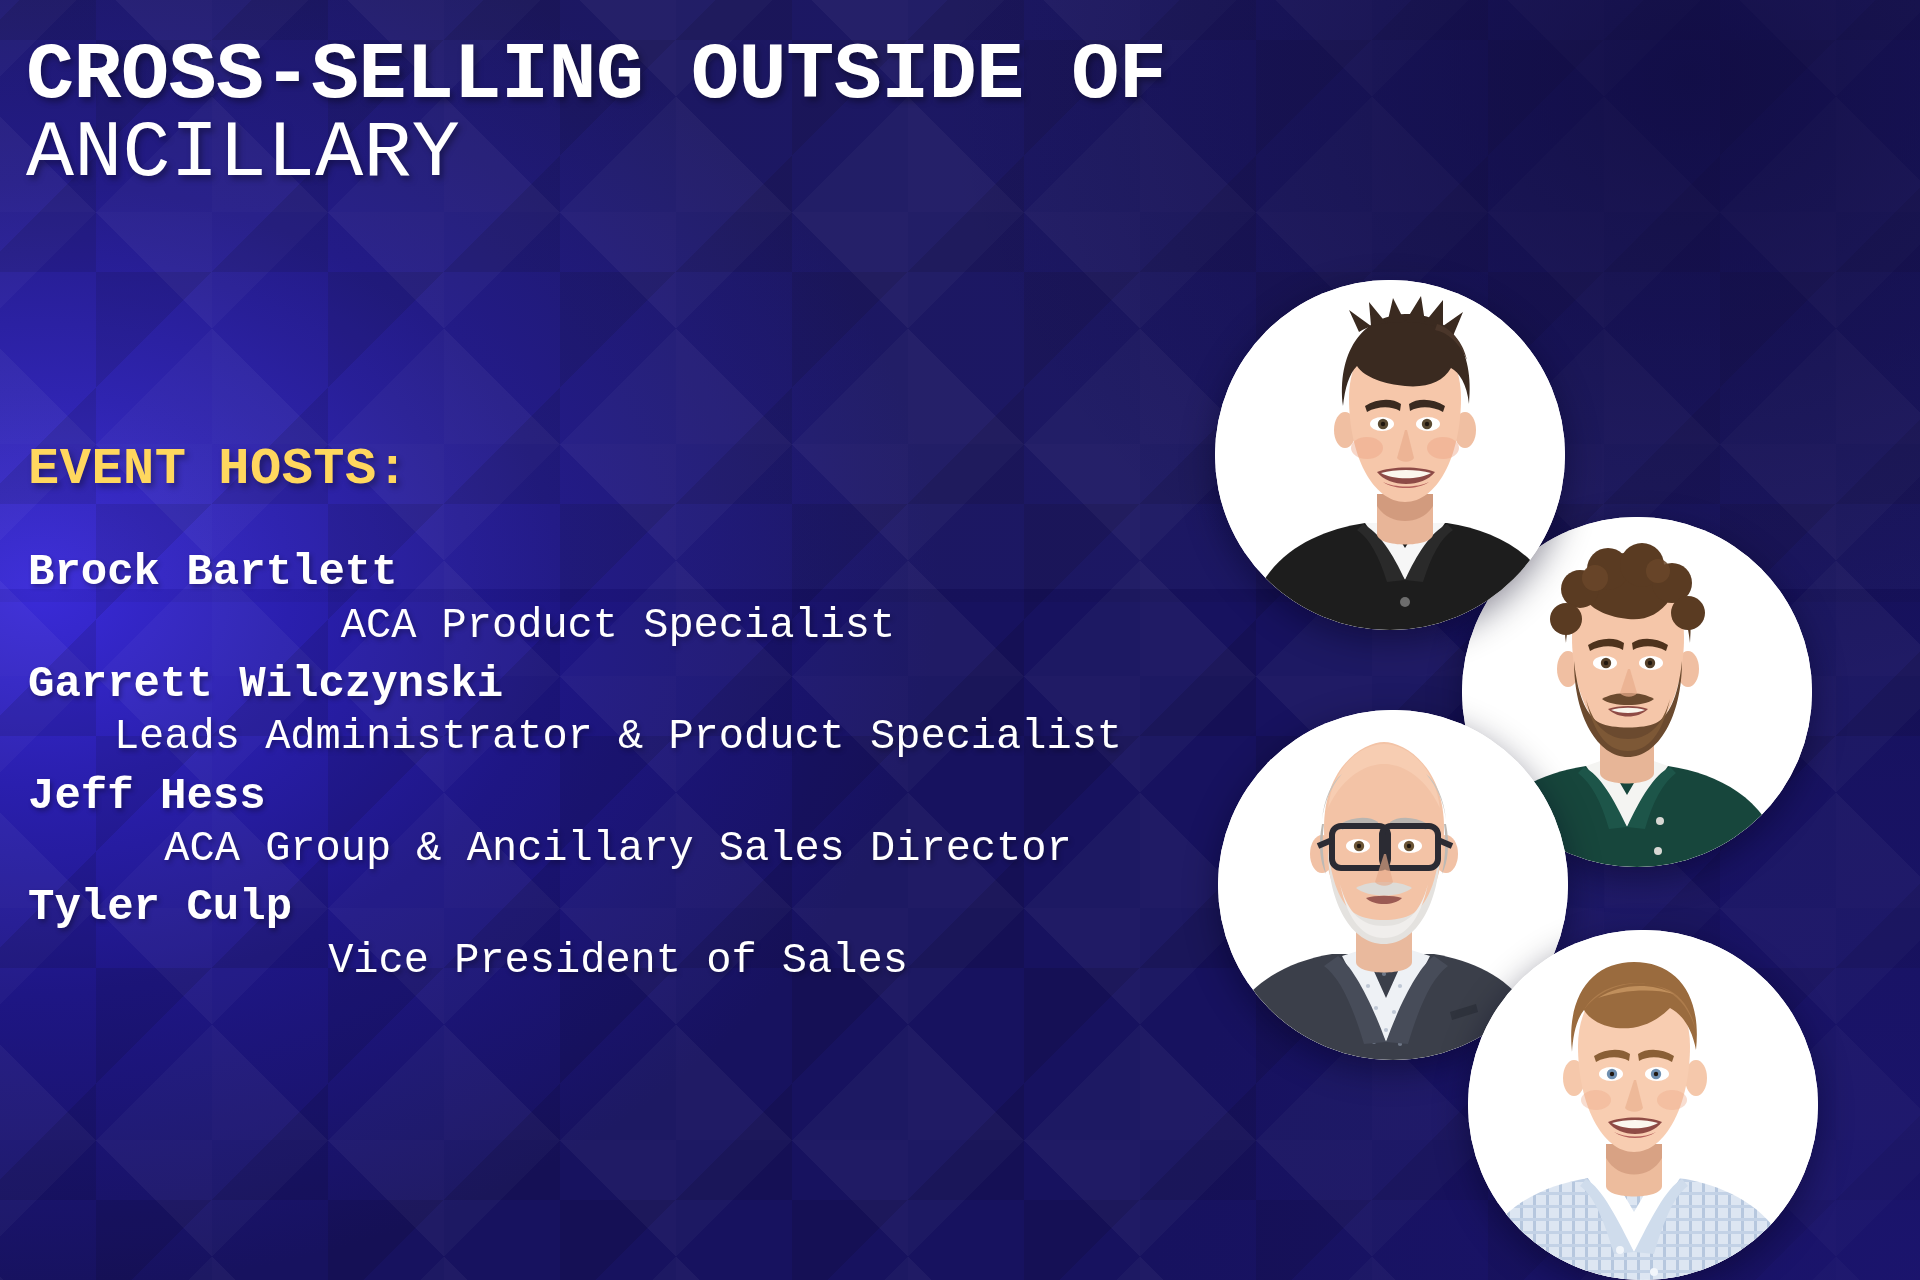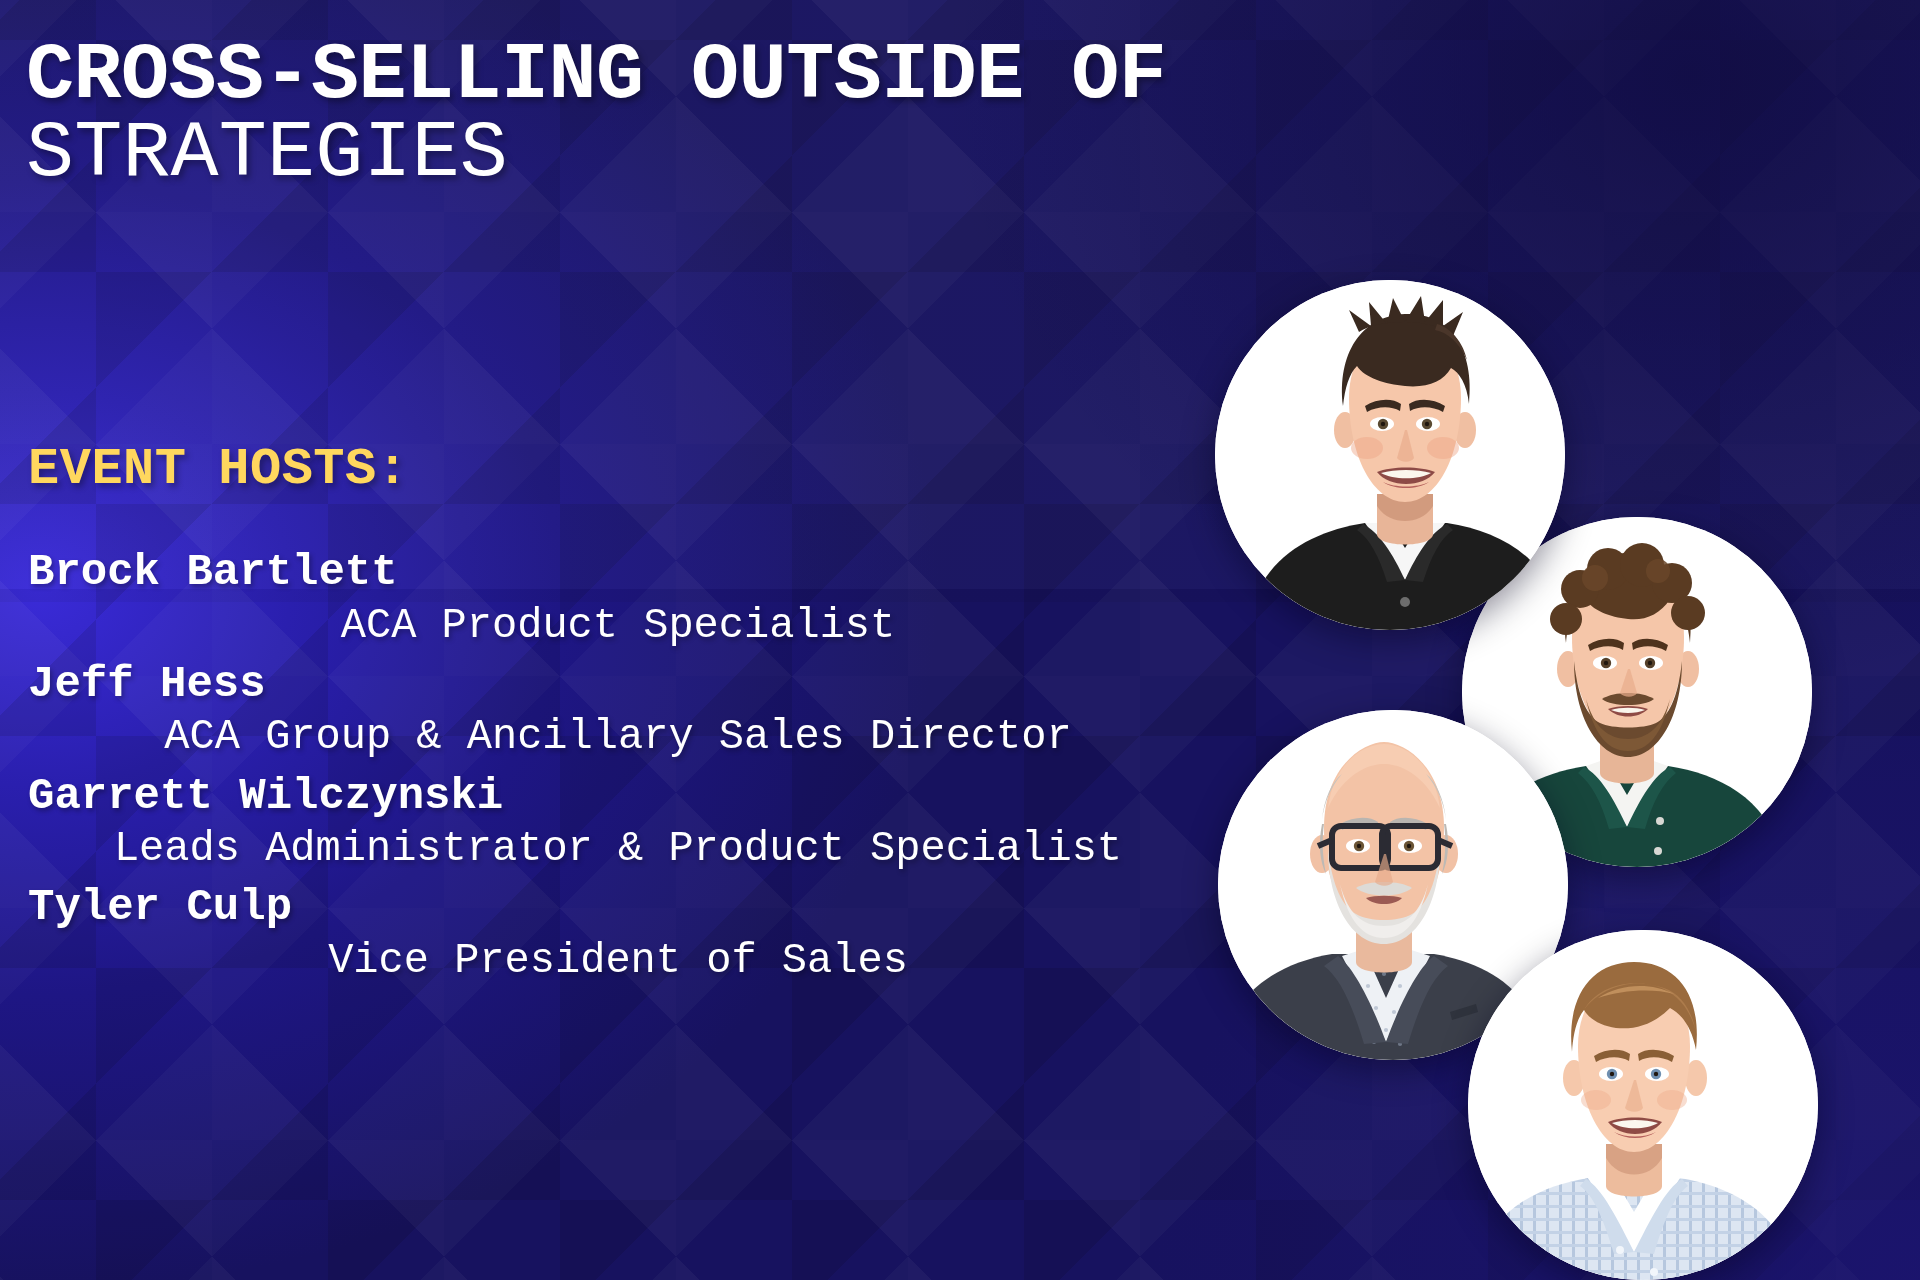--- a/index.html
+++ b/index.html
@@ -134,37 +134,37 @@
   <div class="bg-base"></div>
   <div class="bg-tri"></div>
   <div class="bg-tri2"></div>
   <div class="bg-band"></div>
   <div class="bg-vignette"></div>
 
   <h1 class="headline">
     <span class="ln">
       <span class="strong">CROSS-SELLING OUTSIDE OF</span>
     </span>
-    <span class="ln">STRATEGIES</span>
+    <span class="ln">ANCILLARY</span>
   </h1>
 
   <div class="hosts-title">EVENT HOSTS:</div>
 
   <div class="host-list">
     <div class="host">
       <div class="host-name">Brock Bartlett</div>
       <div class="host-role">ACA Product Specialist</div>
     </div>
     <div class="host">
+      <div class="host-name">Garrett Wilczynski</div>
+      <div class="host-role">Leads Administrator &amp; Product Specialist</div>
+    </div>
+    <div class="host">
       <div class="host-name">Jeff Hess</div>
       <div class="host-role">ACA Group &amp; Ancillary Sales Director</div>
-    </div>
-    <div class="host">
-      <div class="host-name">Garrett Wilczynski</div>
-      <div class="host-role">Leads Administrator &amp; Product Specialist</div>
     </div>
     <div class="host">
       <div class="host-name">Tyler Culp</div>
       <div class="host-role">Vice President of Sales</div>
     </div>
   </div>
 
   <div class="photo" id="photo-brock">
     <svg viewBox="0 0 350 350">
       <rect width="350" height="350" fill="#ffffff"></rect>

